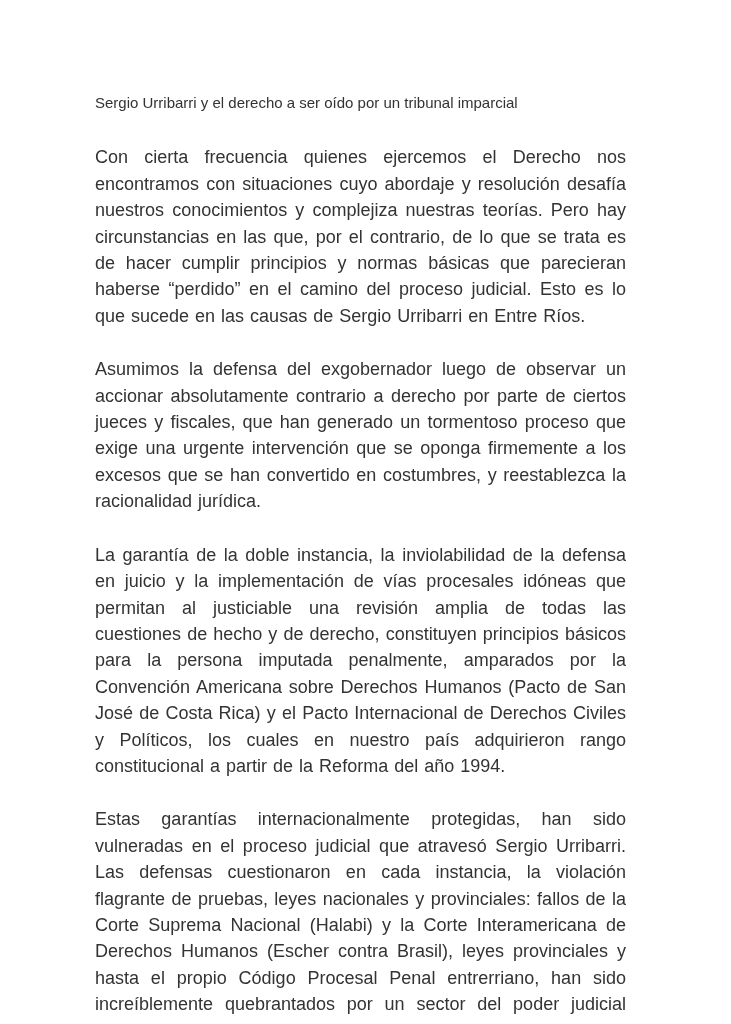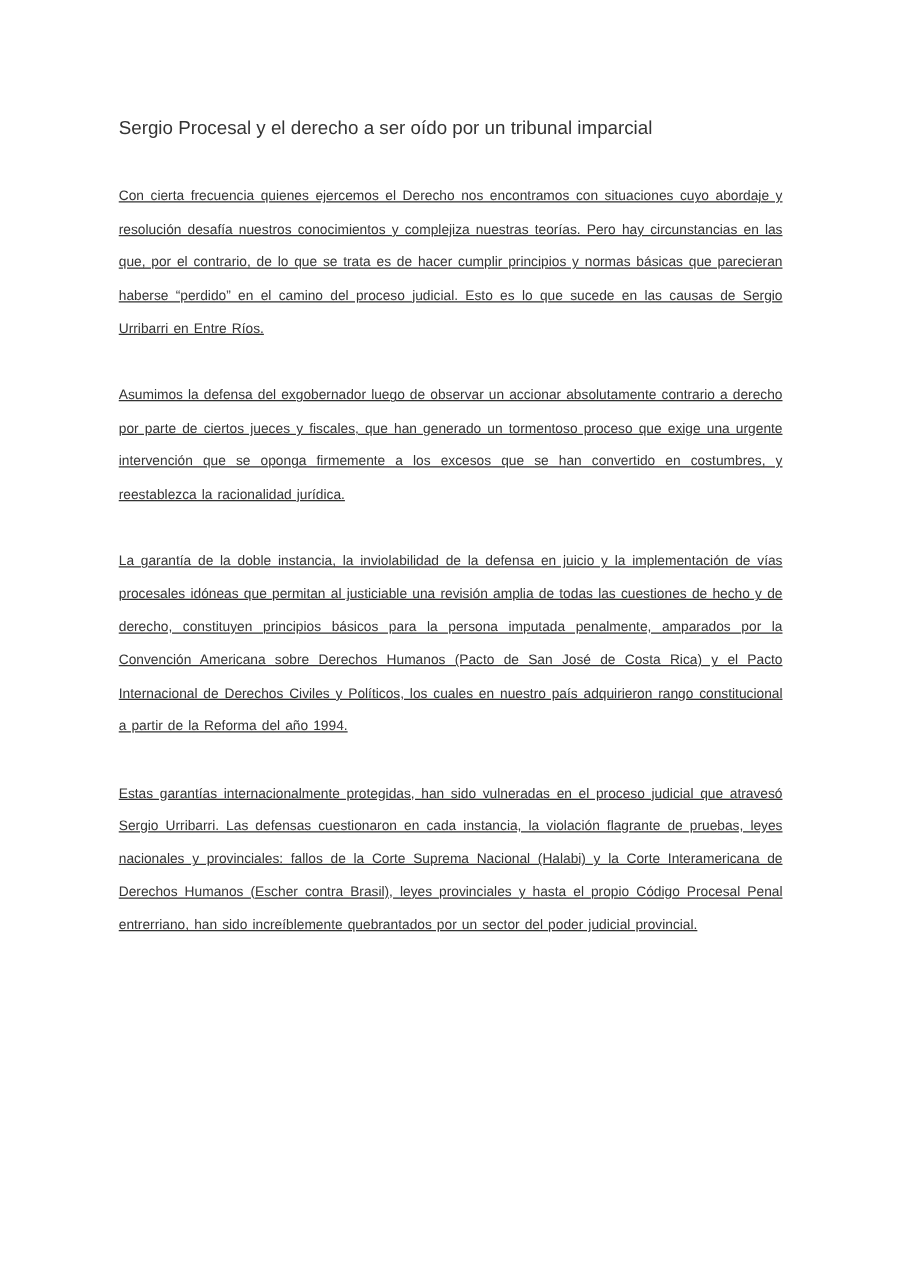--- a/index.html
+++ b/index.html
@@ -25,35 +25,34 @@
   .doc-title {
     margin: 0 0 28px 0;
     font-size: 15px;
     font-weight: normal;
     line-height: 26.4px;
     color: #333333;
     text-align: left;
   }
   .para {
     margin: 0 12px 27px 0;
-    font-size: 11px;
+    font-size: 18px;
     line-height: 26.4px;
     color: #333333;
     text-align: justify;
     text-align-last: left;
     text-justify: inter-word;
     word-spacing: 1px;
-    text-decoration: underline;
   }
 </style>
 </head>
 <body>
 
 <div class="page">
-  <h1 class="doc-title">Sergio Procesal y el derecho a ser oído por un tribunal imparcial</h1>
+  <h1 class="doc-title">Sergio Urribarri y el derecho a ser oído por un tribunal imparcial</h1>
 
   <p class="para">Con cierta frecuencia quienes ejercemos el Derecho nos encontramos con situaciones cuyo abordaje y resolución desafía nuestros conocimientos y complejiza nuestras teorías. Pero hay circunstancias en las que, por el contrario, de lo que se trata es de hacer cumplir principios y normas básicas que parecieran haberse “perdido” en el camino del proceso judicial. Esto es lo que sucede en las causas de Sergio Urribarri en Entre Ríos.</p>
 
   <p class="para">Asumimos la defensa del exgobernador luego de observar un accionar absolutamente contrario a derecho por parte de ciertos jueces y fiscales, que han generado un tormentoso proceso que exige una urgente intervención que se oponga firmemente a los excesos que se han convertido en costumbres, y reestablezca la racionalidad jurídica.</p>
 
   <p class="para">La garantía de la doble instancia, la inviolabilidad de la defensa en juicio y la implementación de vías procesales idóneas que permitan al justiciable una revisión amplia de todas las cuestiones de hecho y de derecho, constituyen principios básicos para la persona imputada penalmente, amparados por la Convención Americana sobre Derechos Humanos (Pacto de San José de Costa Rica) y el Pacto Internacional de Derechos Civiles y Políticos, los cuales en nuestro país adquirieron rango constitucional a partir de la Reforma del año 1994.</p>
 
   <p class="para">Estas garantías internacionalmente protegidas, han sido vulneradas en el proceso judicial que atravesó Sergio Urribarri. Las defensas cuestionaron en cada instancia, la violación flagrante de pruebas, leyes nacionales y provinciales: fallos de la Corte Suprema Nacional (Halabi) y la Corte Interamericana de Derechos Humanos (Escher contra Brasil), leyes provinciales y hasta el propio Código Procesal Penal entrerriano, han sido increíblemente quebrantados por un sector del poder judicial provincial.</p>
 </div>
 

